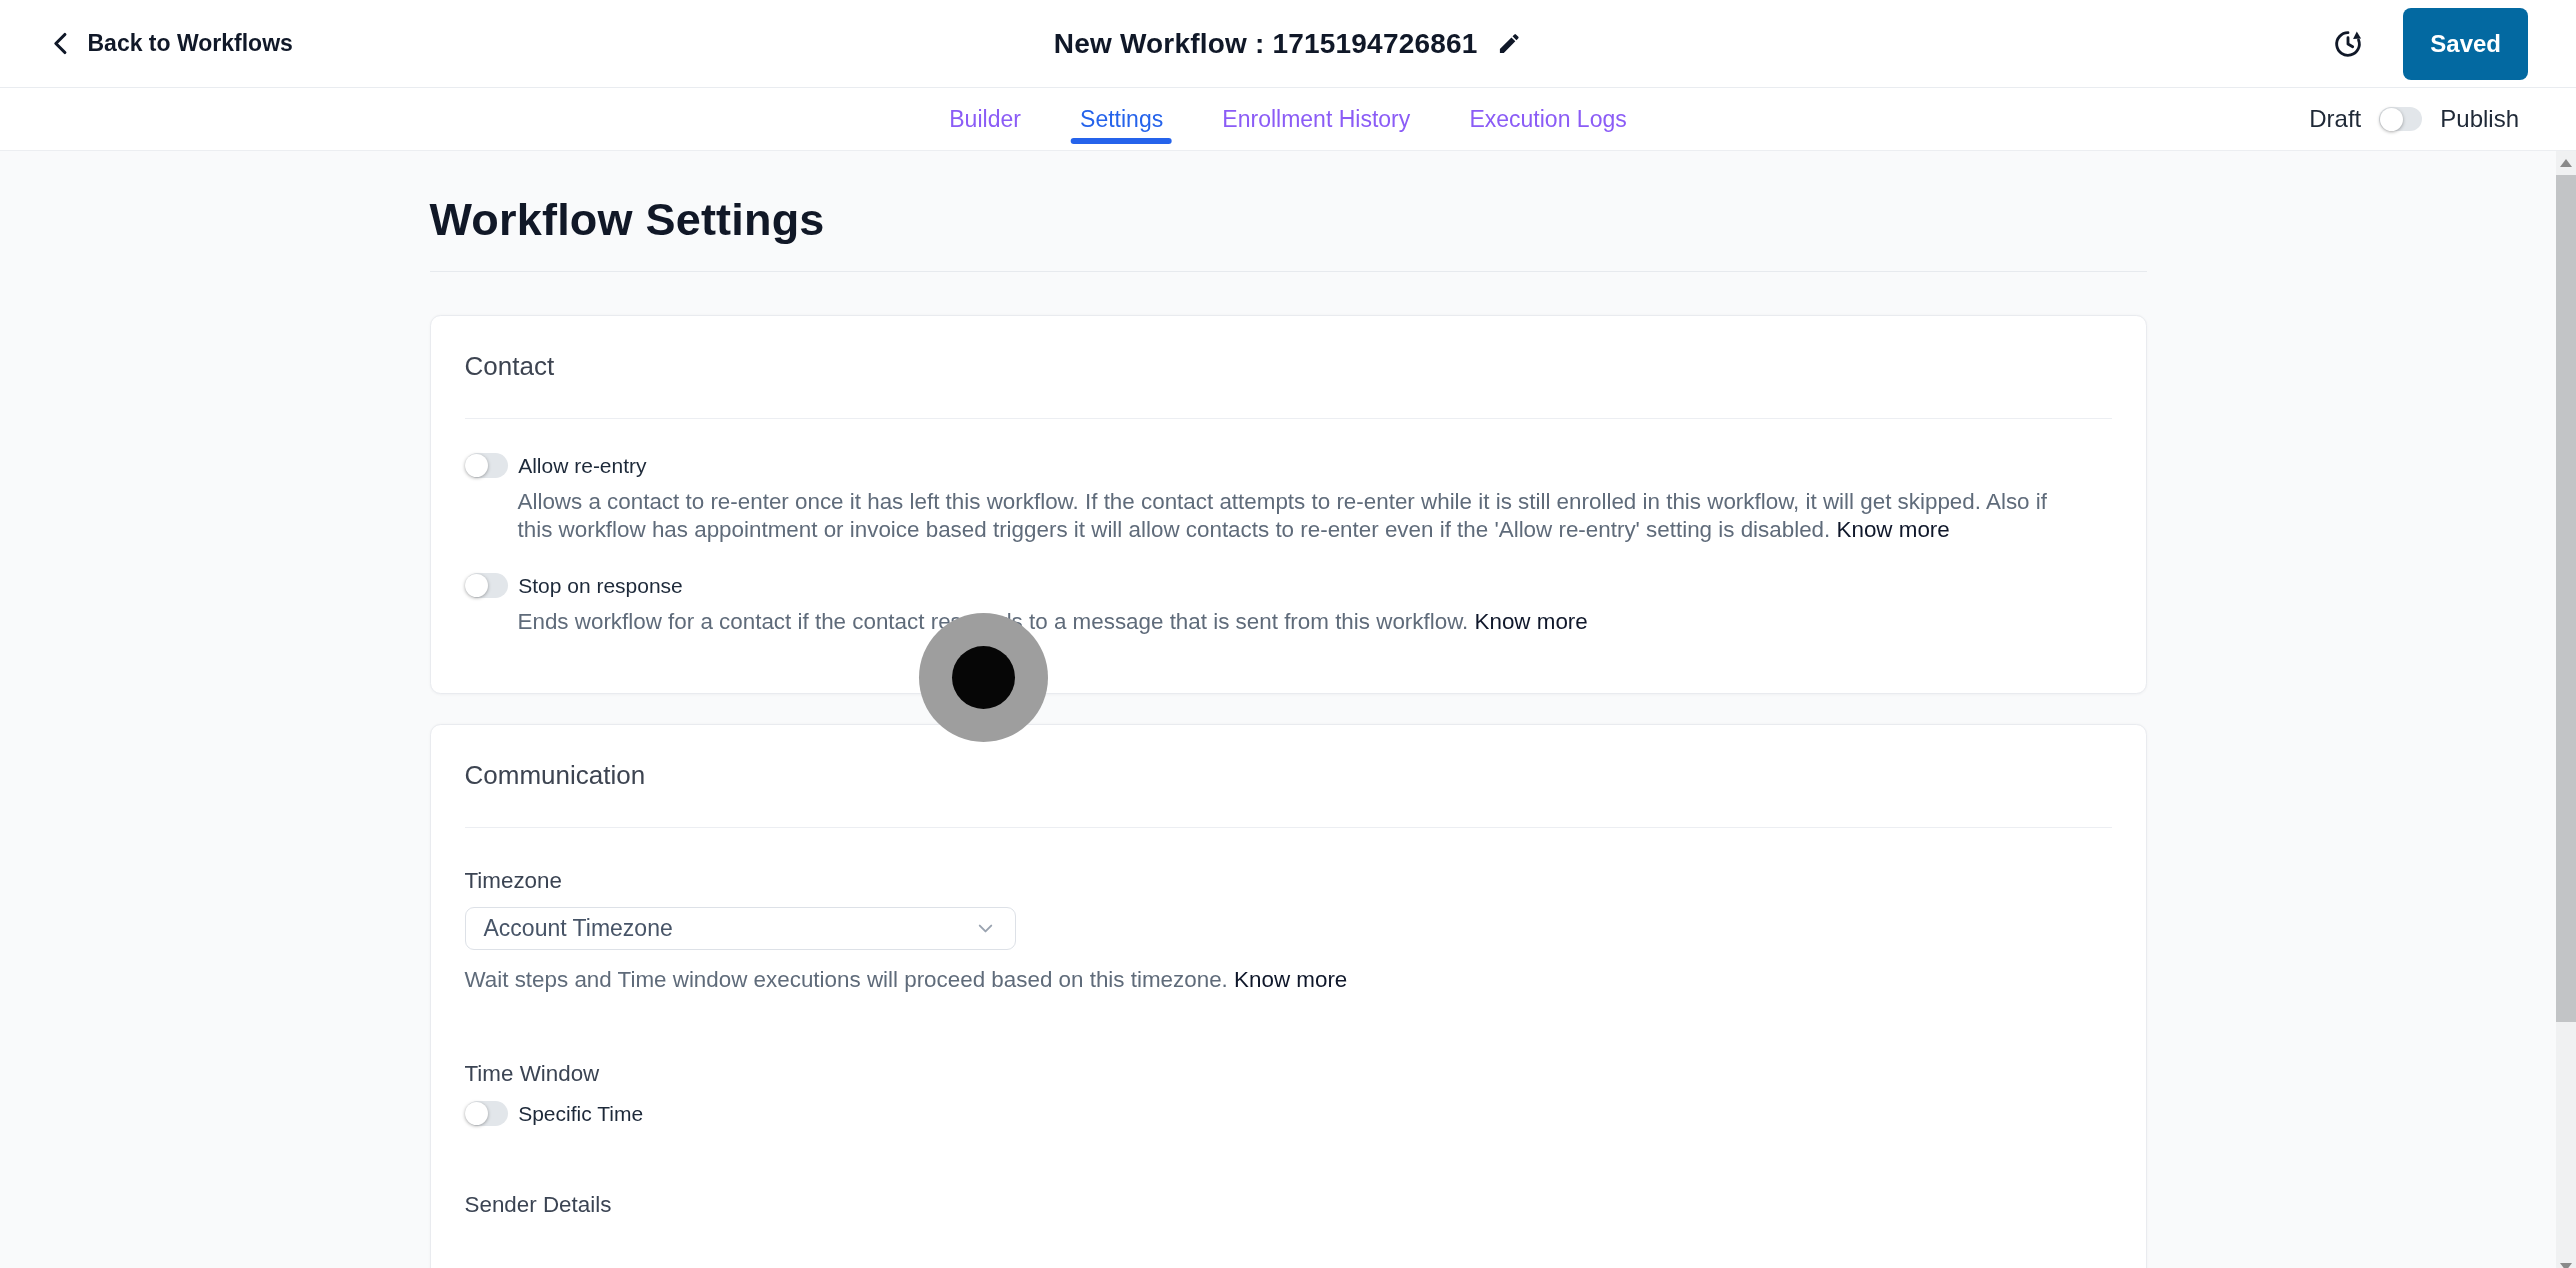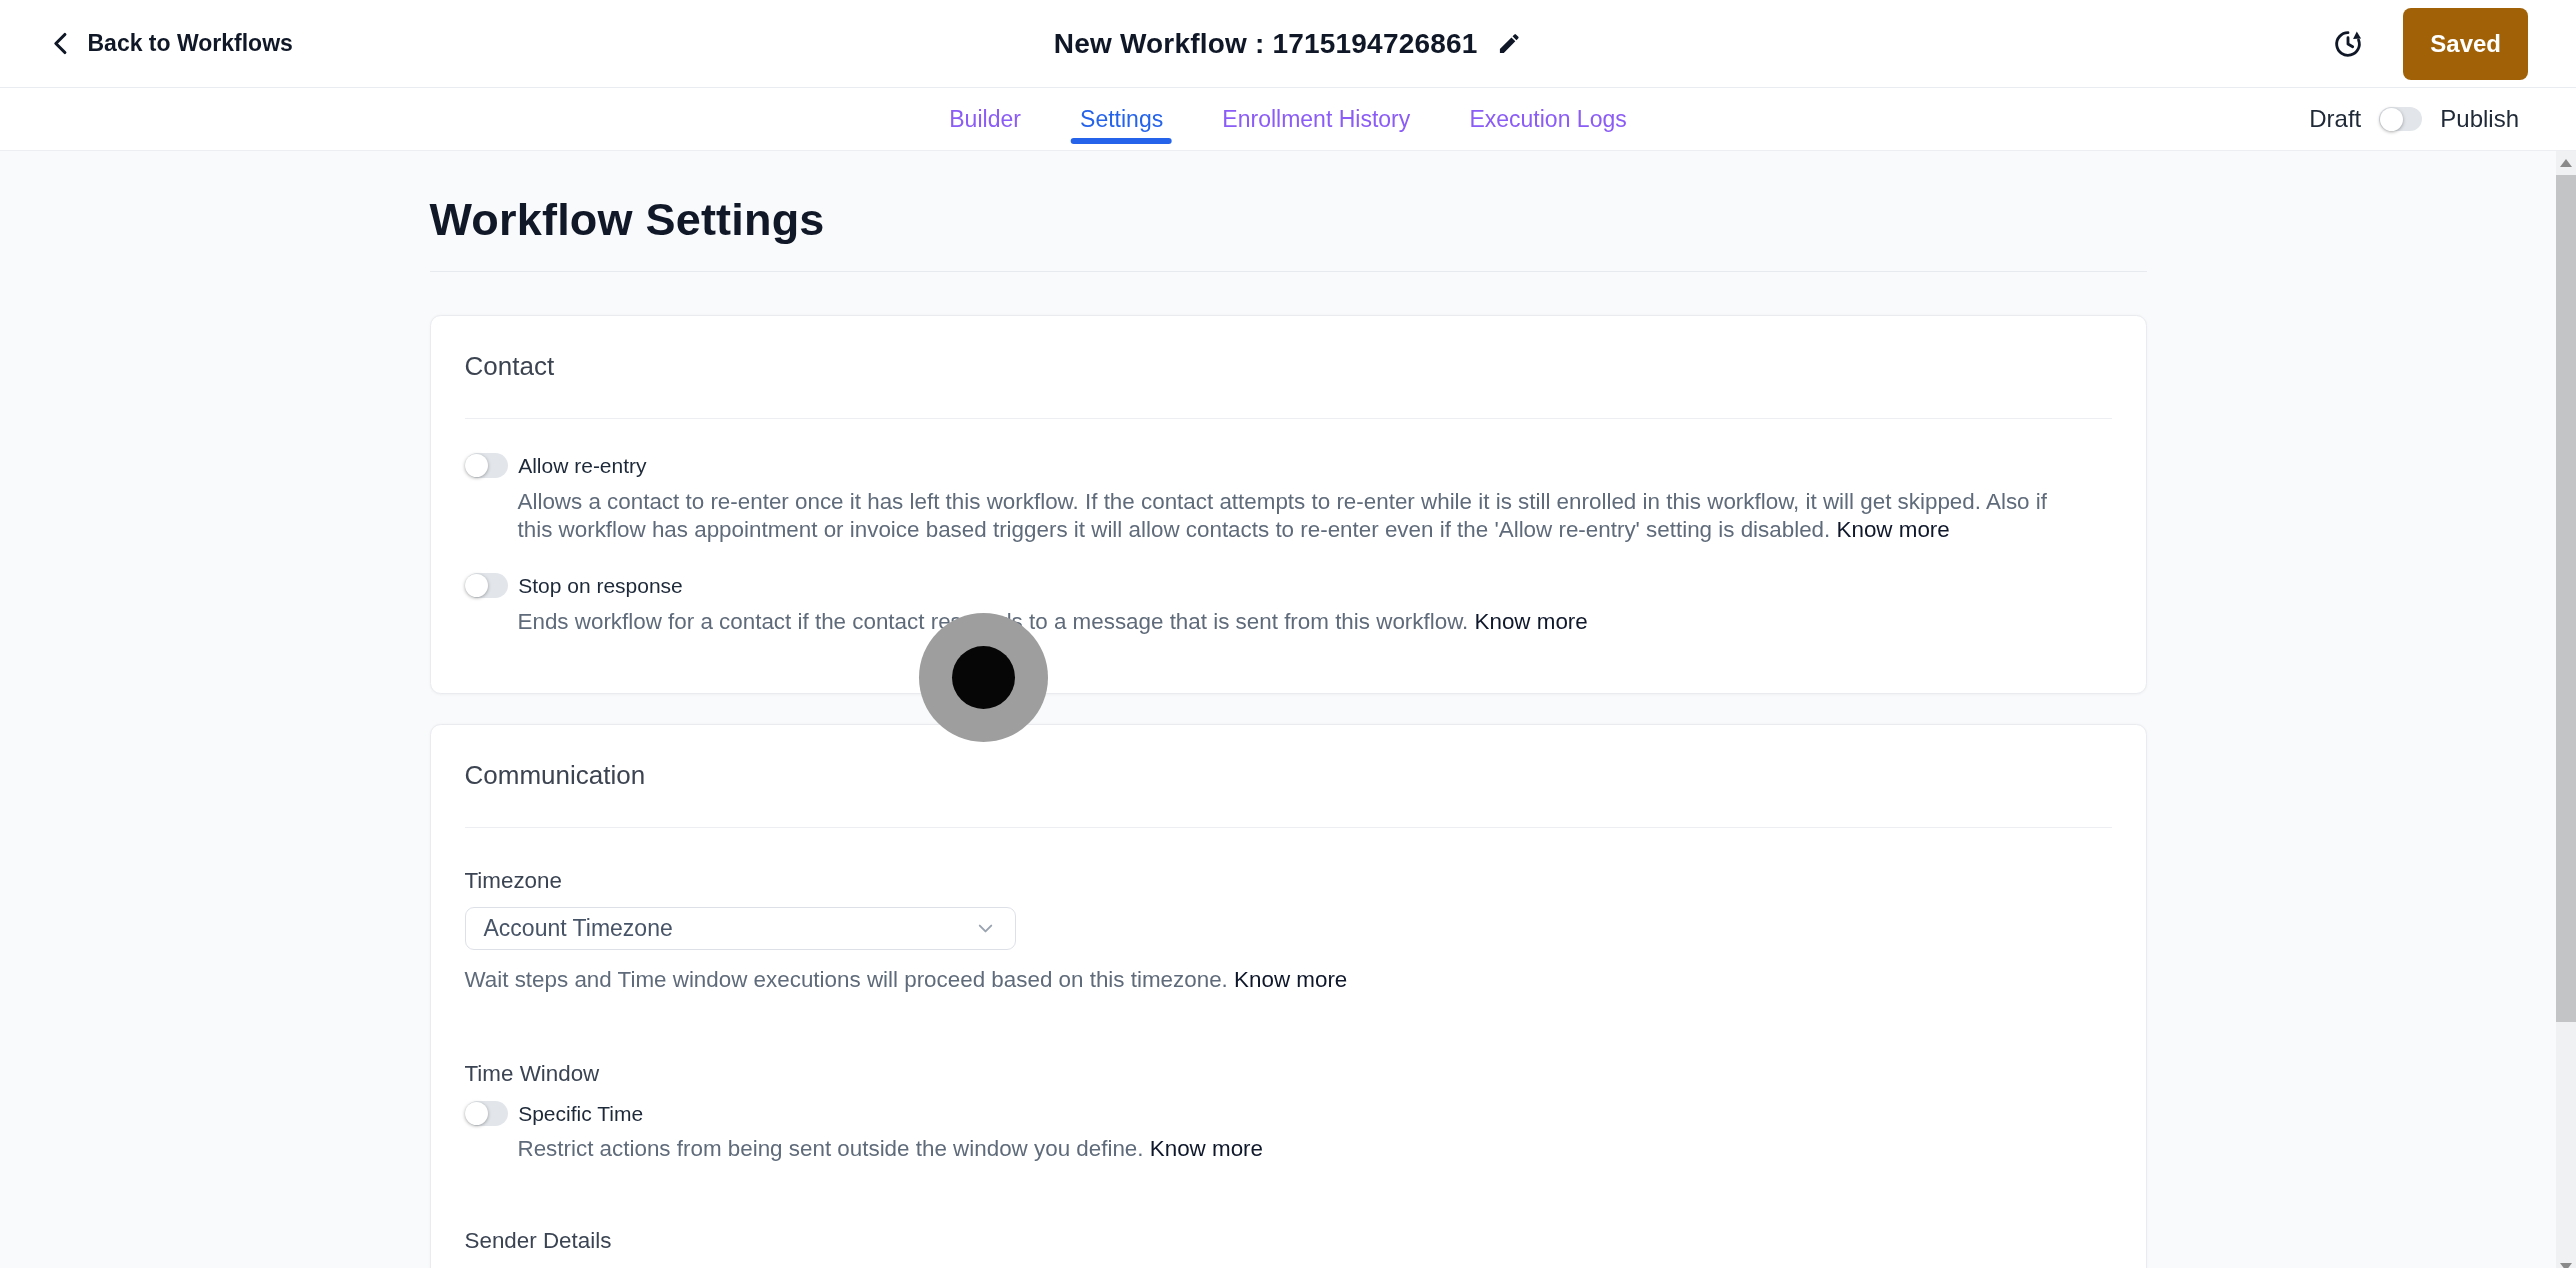--- a/index.html
+++ b/index.html
@@ -8,21 +8,21 @@
 
   
   .header { height:88px; background:#fff; border-bottom:0.9px solid #e9ecf0;
             display:flex; align-items:center; position:relative; padding:0 48px; }
   .back-link { display:flex; align-items:center; gap:12.5px; cursor:pointer; }
   .back-link .label { font-size:23px; font-weight:700; color:#101828; }
   .wf-title { position:absolute; left:50%; top:50%; transform:translate(-50%,-50%);
               display:flex; align-items:center; gap:19.7px; }
   .wf-title .t { font-size:28px; font-weight:600; color:#101828; letter-spacing:0.2px; }
   .header-right { margin-left:auto; display:flex; align-items:center; gap:38px; }
-  .saved-btn { background:#a16207; color:#fff; border:none; border-radius:8px;
+  .saved-btn { background:#0369a1; color:#fff; border:none; border-radius:8px;
                font-size:24px; font-weight:700; padding:22px 27px; cursor:default;
                font-family:inherit; }
 
   
   .tabbar { height:63px; background:#fff; border-bottom:0.9px solid #eceef1;
             display:flex; align-items:center; position:relative; }
   .tabs { position:absolute; left:50%; transform:translateX(-50%); display:flex; gap:52px; height:100%; }
   .tab { display:flex; align-items:center; font-size:23px; font-weight:500; color:#8b5cf6;
          position:relative; cursor:pointer; padding:0 3.6px; }
   .tab.active { color:#2563eb; }
@@ -185,21 +185,20 @@
       </div>
       <div class="tz-desc"><span>Wait steps and Time window executions will proceed based on this timezone.</span> <a class="know-more" href="#">Know more</a></div>
 
       <div class="field-label tw-label">Time Window</div>
       <div class="tw-toggle-row">
         <div class="toggle">
             <div class="knob"></div>
           </div>
         <span class="setting-label">Specific Time</span>
       </div>
-      <div class="tw-desc"><span>Restrict actions from being sent outside the window you define.</span> <a class="know-more" href="#">Know more</a></div>
 
       <div class="field-label sender-label">Sender Details</div>
 
     </div>
   </div>
 
   <div class="click-indicator">
     <div class="dot"></div>
   </div>
 

